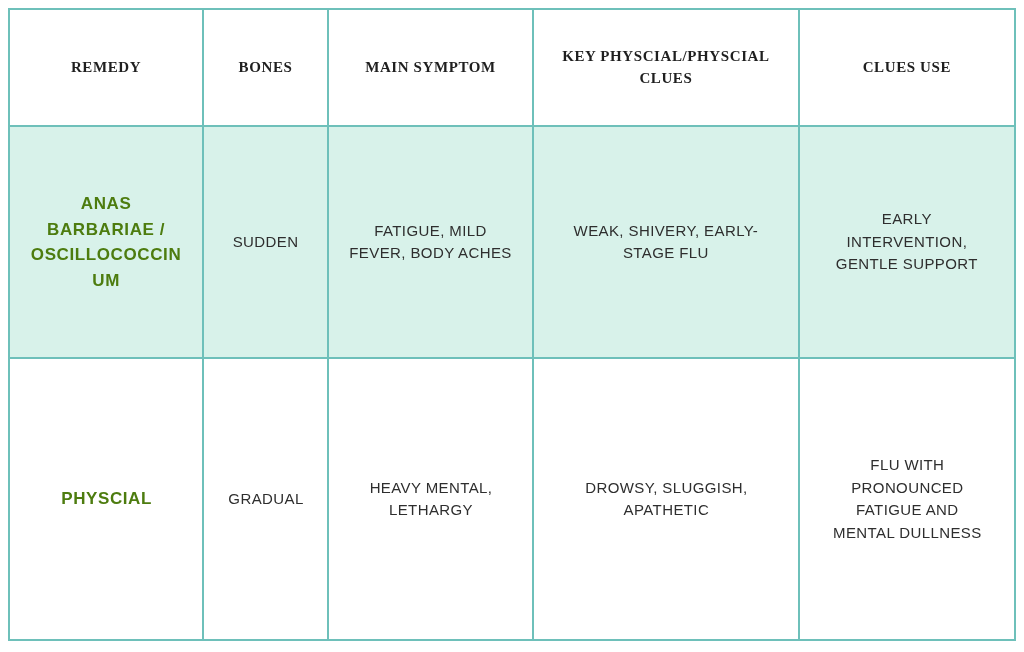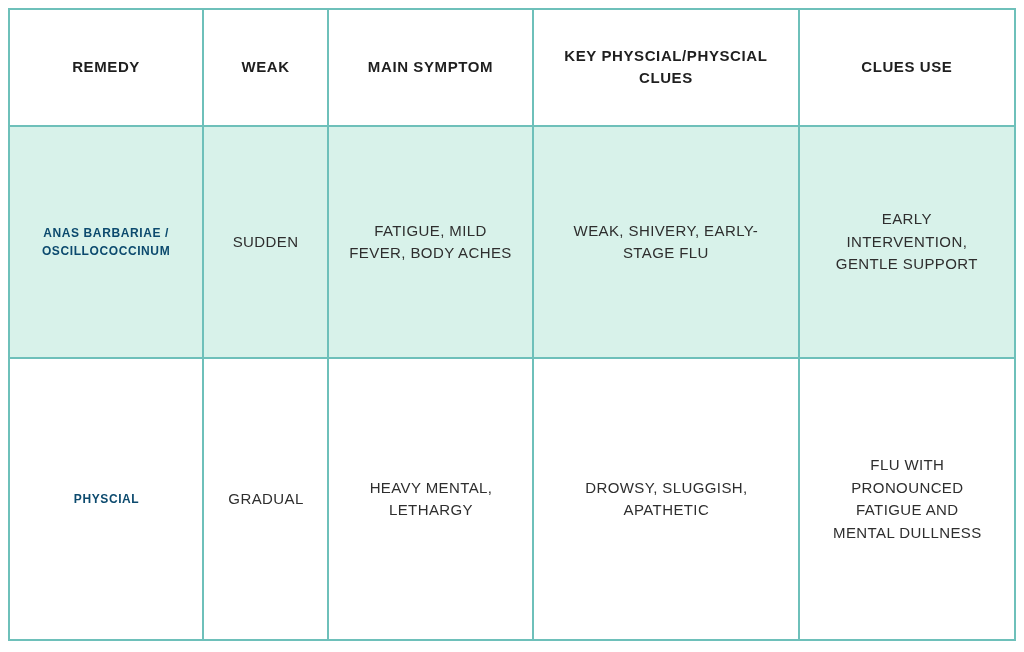--- a/index.html
+++ b/index.html
@@ -29,40 +29,40 @@
   table.remedy-table td,
   table.remedy-table th {
     border: 2px solid #6ec0ba;
     text-align: center;
     vertical-align: middle;
     padding: 8px 20px;
     white-space: pre-line;
     overflow-wrap: break-word;
     word-break: break-word;
   }
-  tr.header-row { height: 86px; }
+  tr.header-row { height: 86px; font-family: Liberation Serif, serif; }
   tr.row-0 { height: 171px; }
   tr.row-1 { height: 207px; }
   tr.row-2 { height: 169px; }
 
   tr.header-row th {
     background: #ffffff;
     color: #1f1f1f;
     font-size: 15px;
     font-weight: bold;
     letter-spacing: 0.6px;
     line-height: 1.5;
   }
   tr.bg-mint td { background: #d8f2ea; }
   tr.bg-white td { background: #ffffff; padding-left: 21px; }
 
   td.remedy-cell {
-    color: #0c4a6e;
+    color: #4d7c0f;
     font-weight: bold;
-    font-size: 12px;
+    font-size: 17px;
     letter-spacing: 0.6px;
     line-height: 1.5;
     padding: 8px 18px;
   }
   td.body-cell {
     color: #2e2e2e;
     font-size: 15px;
     letter-spacing: 0.4px;
     line-height: 1.5;
   }
@@ -81,21 +81,21 @@
     <colgroup>
       <col class="c-remedy">
       <col class="c-onset">
       <col class="c-symptom">
       <col class="c-clues">
       <col class="c-bestuse">
     </colgroup>
     <tbody>
       <tr class="header-row">
         <th>REMEDY</th>
-        <th>WEAK</th>
+        <th>BONES</th>
         <th>MAIN SYMPTOM</th>
         <th>KEY PHYSCIAL/PHYSCIAL
 CLUES</th>
         <th>CLUES USE</th>
       </tr>
 
       <tr class="row-0 bg-mint">
         <td class="remedy-cell">ANAS BARBARIAE /
 OSCILLOCOCCINUM</td>
         <td class="body-cell">SUDDEN</td>

